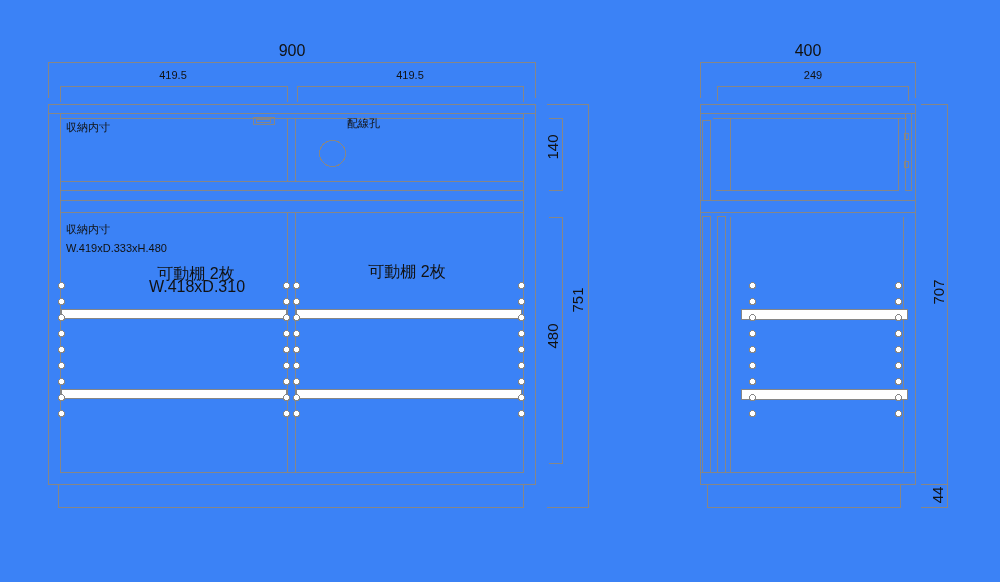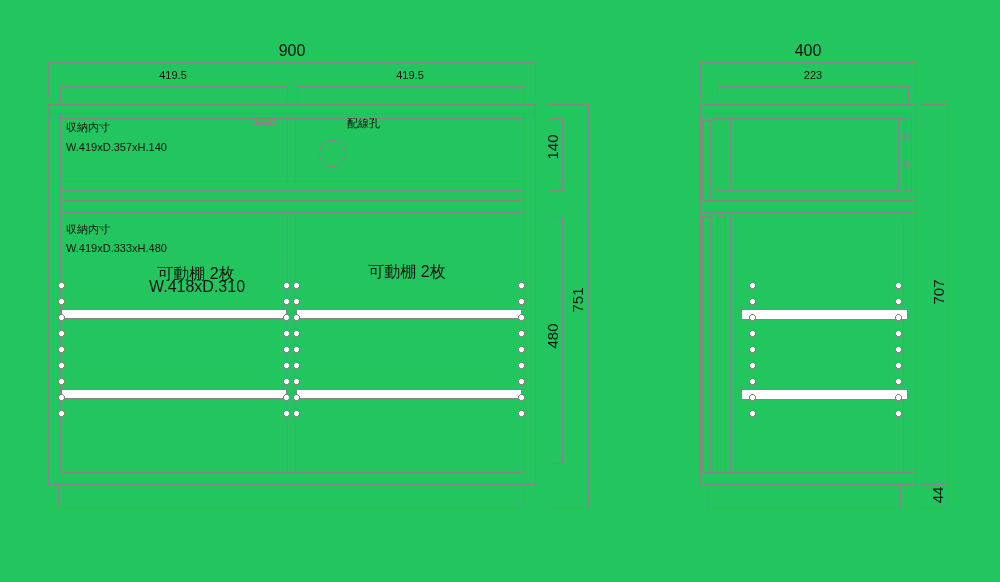--- a/index.html
+++ b/index.html
@@ -1,17 +1,17 @@
 <!DOCTYPE html>
 <html><head>
 <meta charset="utf-8">
 <style>
   html,body{margin:0;padding:0;background:#fff;}
   .stage{
-    position:relative;width:1000px;height:582px;background:#22c55e;overflow:hidden;
+    position:relative;width:1000px;height:582px;background:#3b82f6;overflow:hidden;
     font-family:"Liberation Sans",sans-serif;
   }
   svg{position:absolute;left:0;top:0;}
   .lbl{
     position:absolute;color:#111;font-size:11px;line-height:17px;
     white-space:nowrap;letter-spacing:0;
   }
   .c{transform:translateX(-50%);}
   .big{font-size:16px;}
   .vlbl{
@@ -154,32 +154,31 @@
         <path d="M947,484 L947,507 L920,507"></path>
       </g>
     </g>
   </svg>
 
   <div class="lbl c big" style="left:292px;top:42px;">900</div>
   <div class="lbl c" style="left:173px;top:67px;">419.5</div>
   <div class="lbl c" style="left:410px;top:67px;">419.5</div>
 
   <div class="lbl" style="left:66px;top:119px;">収納内寸</div>
-  <div class="lbl" style="left:66px;top:139px;">W.419xD.357xH.140</div>
   <div class="lbl" style="left:347px;top:115px;">配線孔</div>
 
   <div class="lbl" style="left:66px;top:221px;">収納内寸</div>
   <div class="lbl" style="left:66px;top:240px;text-align:right;">W.419xD.333xH.480</div>
 
   <div class="lbl c big" style="left:196px;top:265px;">可動棚 2枚</div>
   <div class="lbl c big" style="left:197px;top:278px;">W.418xD.310</div>
   <div class="lbl c big" style="left:407px;top:263px;">可動棚 2枚</div>
 
   <div class="vlbl" style="left:552px;top:147px;">140</div>
   <div class="vlbl" style="left:552px;top:336px;">480</div>
   <div class="vlbl" style="left:577px;top:300px;">751</div>
 
   <div class="lbl c big" style="left:808px;top:42px;text-align:right;">400</div>
-  <div class="lbl c" style="left:813px;top:67px;">223</div>
+  <div class="lbl c" style="left:813px;top:67px;">249</div>
   <div class="vlbl" style="left:938px;top:292px;">707</div>
   <div class="vlbl" style="left:937px;top:495px;">44</div>
 
 </div>
 
 </body></html>

